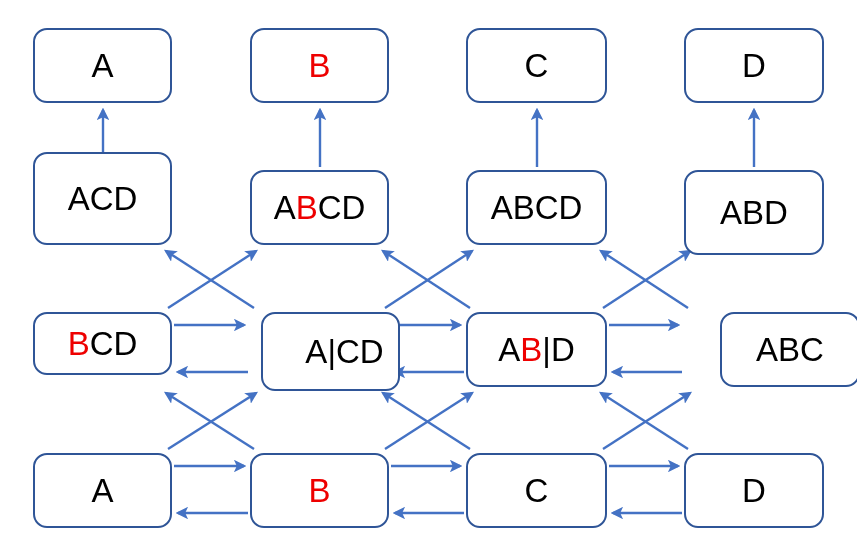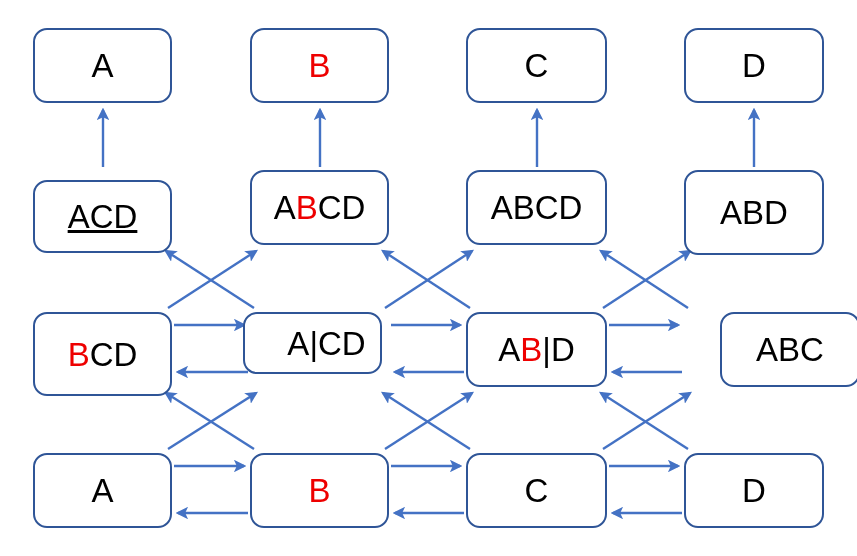--- a/index.html
+++ b/index.html
@@ -98,36 +98,36 @@
       </div>
       <div class="node" style="left: 250px; top: 28px; width: 139px; height: 75px;">
         <span class="node-label"><span class="red">B</span></span>
       </div>
       <div class="node" style="left: 466px; top: 28px; width: 141px; height: 75px;">
         <span class="node-label"><span>C</span></span>
       </div>
       <div class="node" style="left: 684px; top: 28px; width: 140px; height: 75px;">
         <span class="node-label"><span>D</span></span>
       </div>
-      <div class="node" style="left: 33px; top: 180px; width: 139px; height: 73px; text-decoration: underline;">
+      <div class="node" style="left: 33px; top: 152px; width: 139px; height: 93px;">
         <span class="node-label"><span>ACD</span></span>
       </div>
       <div class="node" style="left: 250px; top: 170px; width: 139px; height: 75px;">
         <span class="node-label"><span>A</span><span class="red">B</span><span>CD</span></span>
       </div>
       <div class="node" style="left: 466px; top: 170px; width: 141px; height: 75px;">
         <span class="node-label"><span>ABCD</span></span>
       </div>
       <div class="node" style="left: 684px; top: 170px; width: 140px; height: 85px;">
         <span class="node-label"><span>ABD</span></span>
       </div>
-      <div class="node" style="left: 33px; top: 312px; width: 139px; height: 84px; justify-content: center;">
+      <div class="node" style="left: 33px; top: 312px; width: 139px; height: 63px; justify-content: center;">
         <span class="node-label"><span class="red">B</span><span>CD</span></span>
       </div>
-      <div class="node" style="left: 243px; top: 312px; width: 139px; height: 62px; padding-left: 28px;">
+      <div class="node" style="left: 261px; top: 312px; width: 139px; height: 79px; padding-left: 28px;">
         <span class="node-label"><span>A</span><span class="bar">|</span><span>CD</span></span>
       </div>
       <div class="node" style="left: 466px; top: 312px; width: 141px; height: 75px; align-items: center;">
         <span class="node-label"><span>A</span><span class="red">B</span><span class="bar">|</span><span>D</span></span>
       </div>
       <div class="node" style="left: 684px; top: 312px; width: 140px; height: 75px; margin-left: 36px;">
         <span class="node-label"><span>ABC</span></span>
       </div>
       <div class="node" style="left: 33px; top: 453px; width: 139px; height: 75px;">
         <span class="node-label"><span>A</span></span>

